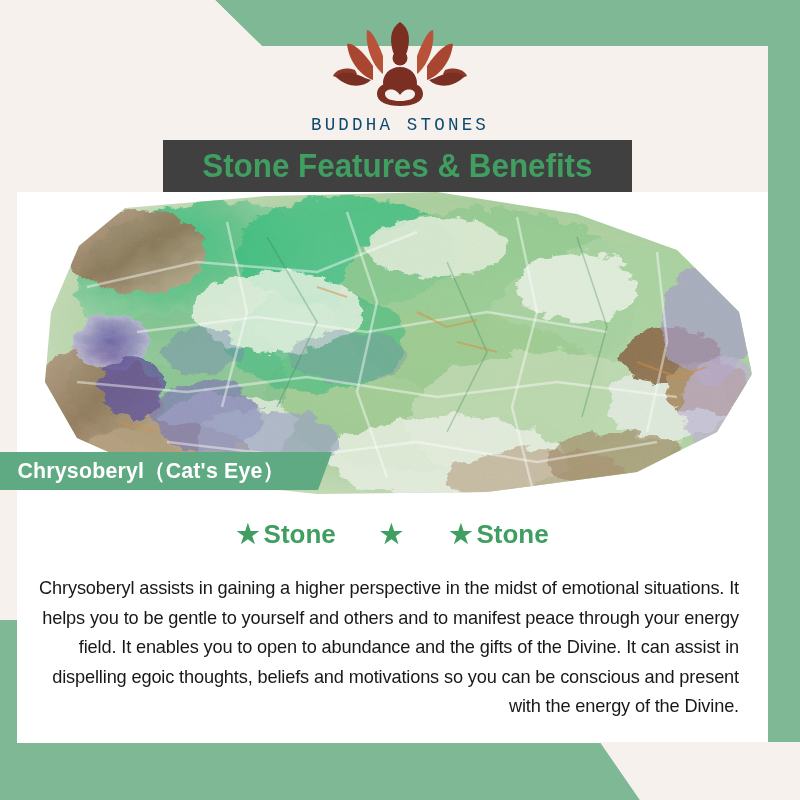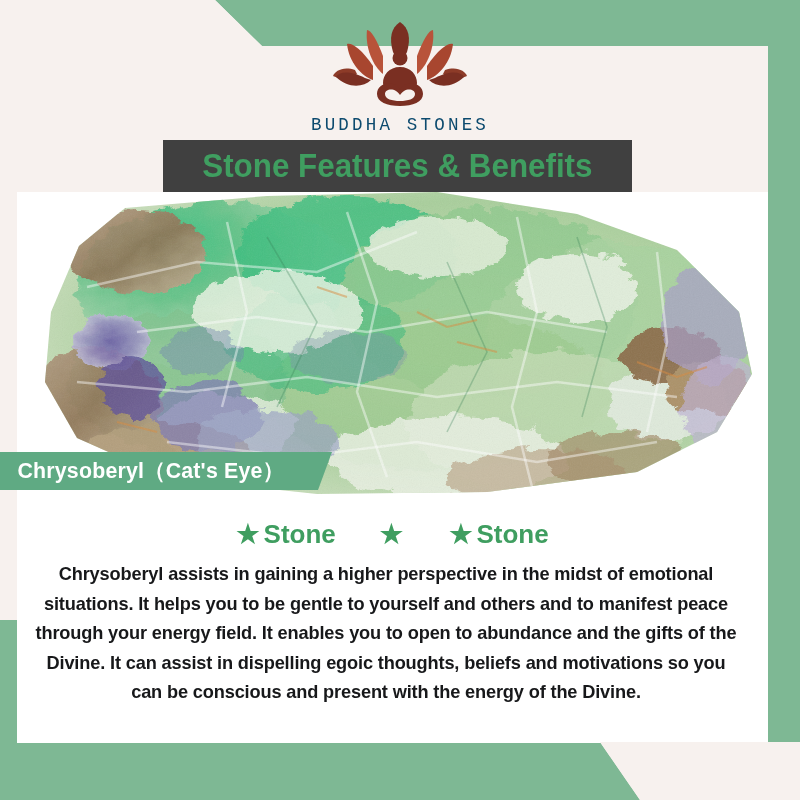--- a/index.html
+++ b/index.html
@@ -139,29 +139,29 @@
   .kw .star {
     font-size:26px; line-height:1;
     margin-right:4px;
     color:#3f9e60;
   }
   .kw-sep { width:44px; }
   .kw-sep-wide { width:42px; }
 
   
   .body-copy {
-    position:absolute; top:560px; left:33px;
+    position:absolute; top:574px; left:33px;
     width:706px;
     font-size:18.2px;
     line-height:29.5px;
     color:#17181a;
-    font-weight:bold;
+    font-weight:normal;
     letter-spacing:-0.15px;
     z-index:9;
-    text-align:center;
+    text-align:right;
   }
 </style>
 </head>
 <body>
 
 <div id="poster">
 
   <div class="frame-right"></div>
   <div class="frame-left"></div>
   <div class="frame-bottom"></div>

